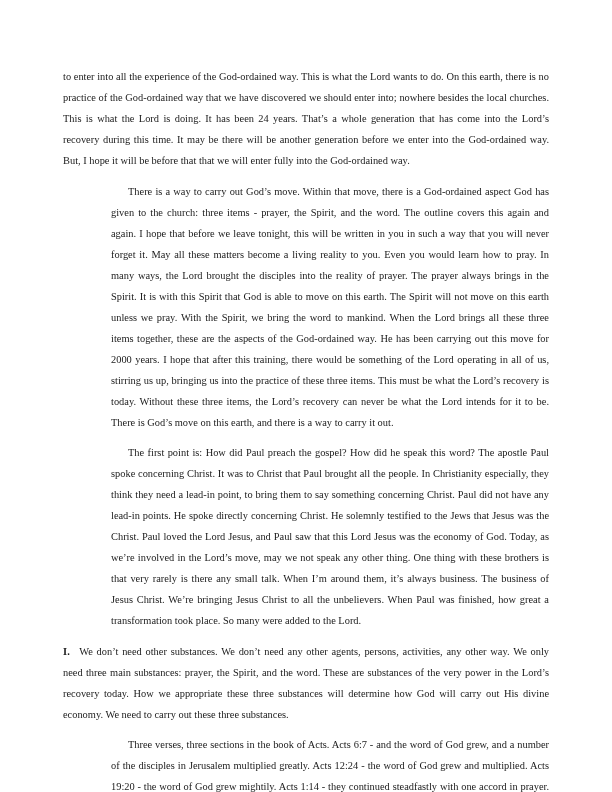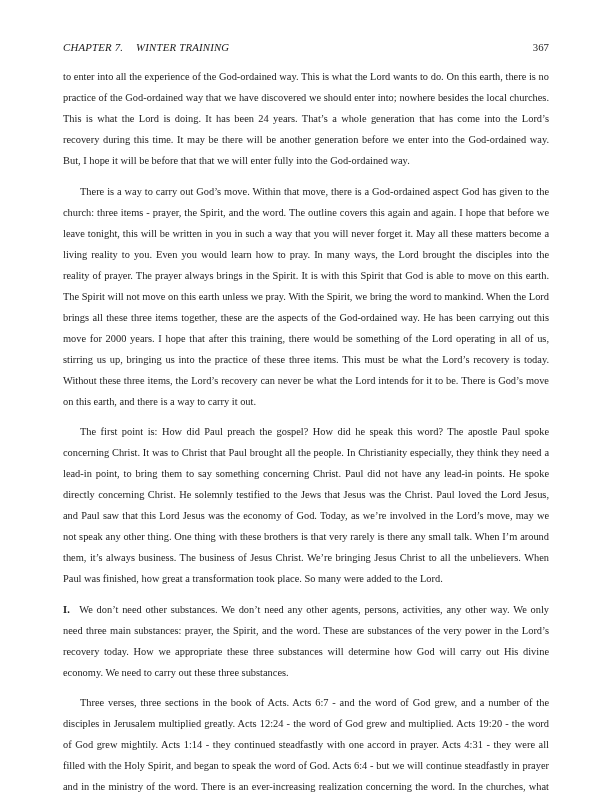--- a/index.html
+++ b/index.html
@@ -44,39 +44,33 @@
     font-size: 10.4px;
     line-height: 21px;
     text-align: justify;
   }
   .para {
     margin: 0 0 9.5px 0;
     text-indent: 0;
   }
   .para.indent {
     text-indent: 17px;
+    margin-left: 48px;
   }
   .para .lead {
     font-weight: bold;
     margin-right: 9px;
     letter-spacing: 0.3px;
   }
 </style>
 </head>
 <body>
 
 <div class="page">
 
-  <div class="running-head">
-    <span class="chap">
-      <span class="chap-label">CHAPTER 7.</span>
-      <span class="chap-title">WINTER TRAINING</span>
-    </span>
-    <span class="pagenum">367</span>
-  </div>
 
   <div class="body-text">
     <p class="para">to enter into all the experience of the God-ordained way. This is what the Lord wants to do. On this earth, there is no practice of the God-ordained way that we have discovered we should enter into; nowhere besides the local churches. This is what the Lord is doing. It has been 24 years. That’s a whole generation that has come into the Lord’s recovery during this time. It may be there will be another generation before we enter into the God-ordained way. But, I hope it will be before that that we will enter fully into the God-ordained way.</p>
     <p class="para indent">There is a way to carry out God’s move. Within that move, there is a God-ordained aspect God has given to the church: three items - prayer, the Spirit, and the word. The outline covers this again and again. I hope that before we leave tonight, this will be written in you in such a way that you will never forget it. May all these matters become a living reality to you. Even you would learn how to pray. In many ways, the Lord brought the disciples into the reality of prayer. The prayer always brings in the Spirit. It is with this Spirit that God is able to move on this earth. The Spirit will not move on this earth unless we pray. With the Spirit, we bring the word to mankind. When the Lord brings all these three items together, these are the aspects of the God-ordained way. He has been carrying out this move for 2000 years. I hope that after this training, there would be something of the Lord operating in all of us, stirring us up, bringing us into the practice of these three items. This must be what the Lord’s recovery is today. Without these three items, the Lord’s recovery can never be what the Lord intends for it to be. There is God’s move on this earth, and there is a way to carry it out.</p>
     <p class="para indent">The first point is: How did Paul preach the gospel? How did he speak this word? The apostle Paul spoke concerning Christ. It was to Christ that Paul brought all the people. In Christianity especially, they think they need a lead-in point, to bring them to say something concerning Christ. Paul did not have any lead-in points. He spoke directly concerning Christ. He solemnly testified to the Jews that Jesus was the Christ. Paul loved the Lord Jesus, and Paul saw that this Lord Jesus was the economy of God. Today, as we’re involved in the Lord’s move, may we not speak any other thing. One thing with these brothers is that very rarely is there any small talk. When I’m around them, it’s always business. The business of Jesus Christ. We’re bringing Jesus Christ to all the unbelievers. When Paul was finished, how great a transformation took place. So many were added to the Lord.</p>
     <p class="para"><b class="lead">I.</b><span>We don’t need other substances. We don’t need any other agents, persons, activities, any other way. We only need three main substances: prayer, the Spirit, and the word. These are substances of the very power in the Lord’s recovery today. How we appropriate these three substances will determine how God will carry out His divine economy. We need to carry out these three substances.</span></p>
     <p class="para indent">Three verses, three sections in the book of Acts. Acts 6:7 - and the word of God grew, and a number of the disciples in Jerusalem multiplied greatly. Acts 12:24 - the word of God grew and multiplied. Acts 19:20 - the word of God grew mightily. Acts 1:14 - they continued steadfastly with one accord in prayer. Acts 4:31 - they were all filled with the Holy Spirit, and began to speak the word of God. Acts 6:4 - but we will continue steadfastly in prayer and in the ministry of the word. There is an ever-increasing realization concerning the word. In the churches, what will grow mightily and prevail? The word of God. Brother Lee spoke to us many many years. With him, he stood before us, year after year, simply presenting to us the truth, presenting to us the word. He didn’t speak of other things. Because he spoke in such a way, the word of God grew and multiplied. I came into the Lord’s recovery in 1964. I watched Brother Lee, how he spoke, what he said, what he did. One thing I observed was that he never got the way of the world. Another thing was that he prayed. He was full of the Spirit, inwardly, and outwardly. That brother simply spoke the word. He didn’t try to bring anything else. Look, all these years, the Lord’s recovery has spread over the whole earth. The word of God transpired through the word. It is prevailing more and more to carry out God’s New Testament economy is through the speaking of the word. The prayer brings in the Spirit. This brings in the power that is needed in the spreading and carrying out of God’s New Testament economy. We must have this. Coupled with that is the word. The Spirit is not so solid. But, the word is very solid. God’s speaking is fully based upon the Bible. His word prevailed over all this earth.</p>
   </div>
 
 </div>

